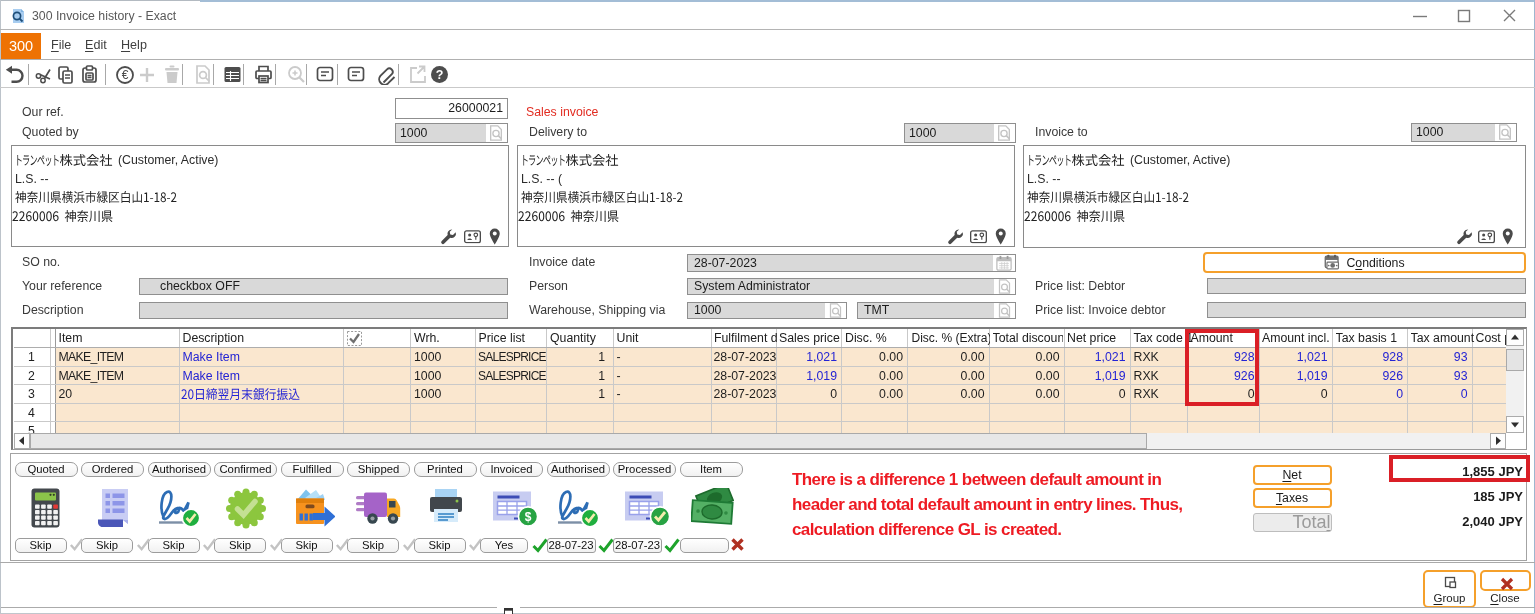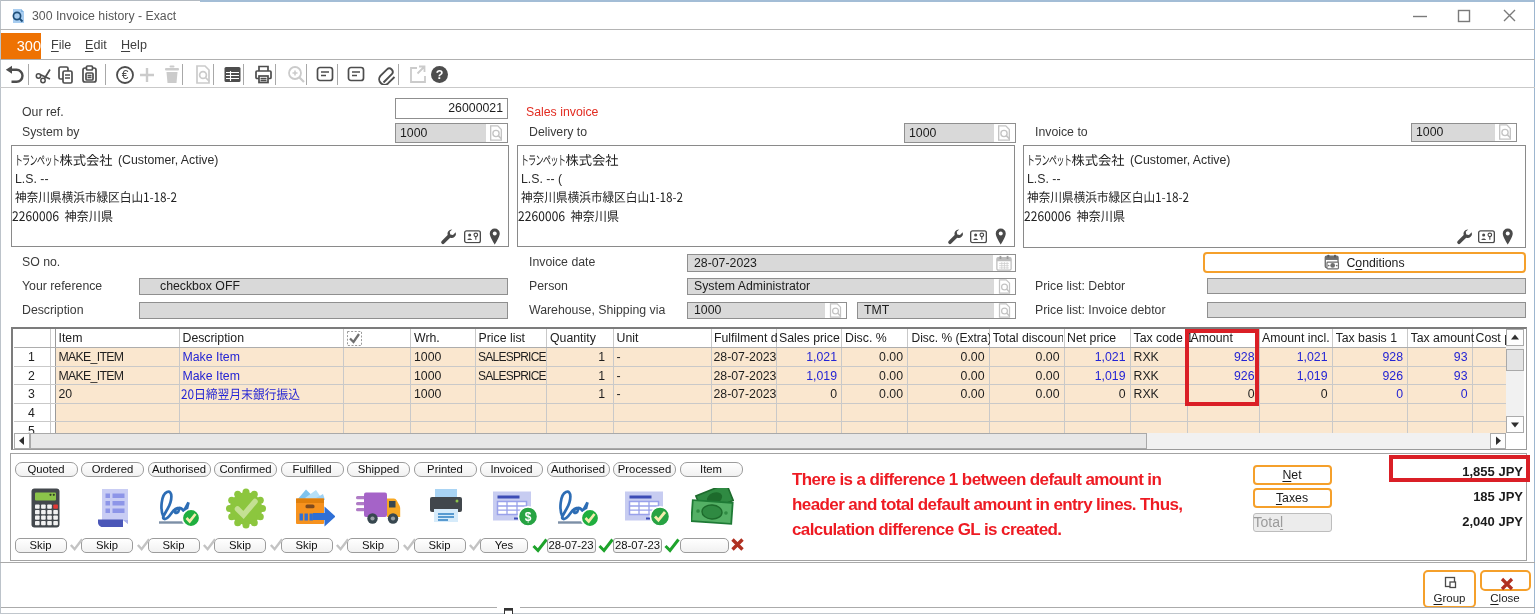--- a/index.html
+++ b/index.html
@@ -38,21 +38,21 @@
 </svg>
 <div class="ab" style="left:32px;top:8px;font-size:12.3px;color:#595959;line-height:17px">300 Invoice history - Exact</div>
 <svg class="ab" style="left:1405px;top:6px" width="120" height="20" viewBox="0 0 120 20">
  <line x1="8" y1="10.5" x2="22" y2="10.5" stroke="#7a7a7a" stroke-width="1.4"></line>
  <rect x="53.5" y="4.5" width="11" height="11" fill="none" stroke="#7a7a7a" stroke-width="1.4"></rect>
  <path d="M99 4 L110 15 M110 4 L99 15" stroke="#7a7a7a" stroke-width="1.4"></path>
 </svg>
 <div class="ab" style="left:0;top:29px;width:1535px;height:1px;background:#b4b4b4"></div>
 
 <div class="ab" style="left:0;top:59px;width:1535px;height:1px;background:#b0b0b0"></div>
-<div class="ab" style="left:1px;top:33px;width:40px;height:26px;background:#ee7203;color:#fff;font-size:14.5px;text-align:right;line-height:26px">300</div>
+<div class="ab" style="left:1px;top:33px;width:40px;height:26px;background:#ee7203;color:#fff;font-size:14.5px;text-align:center;line-height:26px">300</div>
 <div class="ab" style="left:51px;top:38px;font-size:12.6px;color:#3f3f3f"><span class="u">F</span>ile</div>
 <div class="ab" style="left:85px;top:38px;font-size:12.6px;color:#3f3f3f"><span class="u">E</span>dit</div>
 <div class="ab" style="left:121px;top:38px;font-size:12.6px;color:#3f3f3f"><span class="u">H</span>elp</div>
 
 <div class="ab" style="left:0;top:87px;width:1535px;height:1px;background:#c9c9c9"></div>
 <div class="tsep" style="left:28px"></div>
     <div class="tsep" style="left:105px"></div>
     <div class="tsep" style="left:182px"></div>
     <div class="tsep" style="left:213px"></div>
     <div class="tsep" style="left:243px"></div>
@@ -175,21 +175,21 @@
    <rect x="3.5" y="9.5" width="13.5" height="8" rx="1" fill="#fff" stroke="#6e6e6e" stroke-width="1.4"></rect>
    <circle cx="10.2" cy="13.5" r="2.8" fill="#6e6e6e"></circle>
    <circle cx="5.5" cy="13.5" r="1" fill="#6e6e6e"></circle>
           <circle cx="15" cy="13.5" r="1" fill="#6e6e6e"></circle>
   </symbol>
  </defs>
 </svg>
 <div class="lb" style="left:22px;top:103px">Our ref.</div>
 <div class="wfld" style="left:395px;top:98px;width:113px;height:21px;line-height:19px;text-align:right;padding-right:4px">26000021</div>
 <div class="lb" style="left:526px;top:103px;color:#e22c21">Sales invoice</div>
-<div class="lb" style="left:22px;top:123px">System by</div>
+<div class="lb" style="left:22px;top:123px">Quoted by</div>
 <div class="fld" style="left:395px;top:123px;width:113px;height:20px;line-height:18px;padding-left:4px">1000<span style="position:absolute;right:0;top:0;width:21px;height:18px;background:#fff">
         <svg width="16" height="16" style="position:absolute;left:2px;top:1px">
           <use href="#browse"></use>
         </svg>
       </span></div>
 <div class="lb" style="left:529px;top:123px">Delivery to</div>
 <div class="fld" style="left:904px;top:123px;width:112px;height:20px;line-height:18px;padding-left:4px">1000<span style="position:absolute;right:0;top:0;width:21px;height:18px;background:#fff">
         <svg width="16" height="16" style="position:absolute;left:2px;top:1px">
           <use href="#browse"></use>
         </svg>
@@ -630,21 +630,21 @@
     </svg>
 <div class="kbtn" style="left:679.5px;top:537.5px;width:49px"></div>
 <svg class="ab" style="left:729.5px;top:537px" width="15" height="15" viewBox="0 0 15 15">
       <path d="M2.5 2.5 L12.5 12.5 M12.5 2.5 L2.5 12.5" stroke="#b03021" stroke-width="3.4"></path>
     </svg>
 
 <div class="ab" style="left:792px;top:467px;font-size:17px;font-weight:bold;color:#ee1b23;line-height:25.2px;white-space:nowrap;letter-spacing:-0.6px">There is a difference 1 between default amount in<br>header and total default amount in entry lines. Thus,<br>calculation difference GL is created.</div>
 
 <div class="obtn" style="left:1252.5px;top:465px;width:79px;height:20px;font-size:12.3px;color:#1b1b1b;line-height:16px"><span class="u">N</span>et</div>
 <div class="obtn" style="left:1252.5px;top:487.5px;width:79px;height:20px;font-size:12.3px;color:#1b1b1b;line-height:16px"><span class="u">T</span>axes</div>
-<div class="ab" style="left:1252.5px;top:512.5px;width:79px;height:19px;background:#ececec;border:1px solid #bdbdbd;border-radius:3px;font-size:14px;color:#9b9b9b;text-align:left;line-height:17px">Tota<span class="u">l</span></div>
+<div class="ab" style="left:1252.5px;top:512.5px;width:79px;height:19px;background:#ececec;border:1px solid #bdbdbd;border-radius:3px;font-size:18px;color:#9b9b9b;text-align:right;line-height:17px">Tota<span class="u">l</span></div>
 <div class="amt" style="left:1393px;top:464.5px">1,855 JPY</div>
 <div class="amt" style="left:1393px;top:489.5px">185 JPY</div>
 <div class="amt" style="left:1393px;top:514.5px">2,040 JPY</div>
 <div class="ab" style="left:1389px;top:454.5px;width:140.5px;height:27.5px;border:4px solid #da1f26"></div>
 
 <div class="ab" style="left:0;top:562px;width:1535px;height:1px;background:#a9a9a9"></div>
 <div class="obtn" style="left:1423px;top:570px;width:53px;height:38px;border-radius:5px">
  <svg width="15" height="15" style="position:absolute;left:19px;top:4px" viewBox="0 0 15 15">
   <rect x="1.5" y="1.5" width="9" height="9" fill="none" stroke="#4a4a4a" stroke-width="1.3"></rect>
   <rect x="6" y="6" width="5.5" height="5.5" fill="#fff" stroke="#4a4a4a" stroke-width="1.3"></rect>

